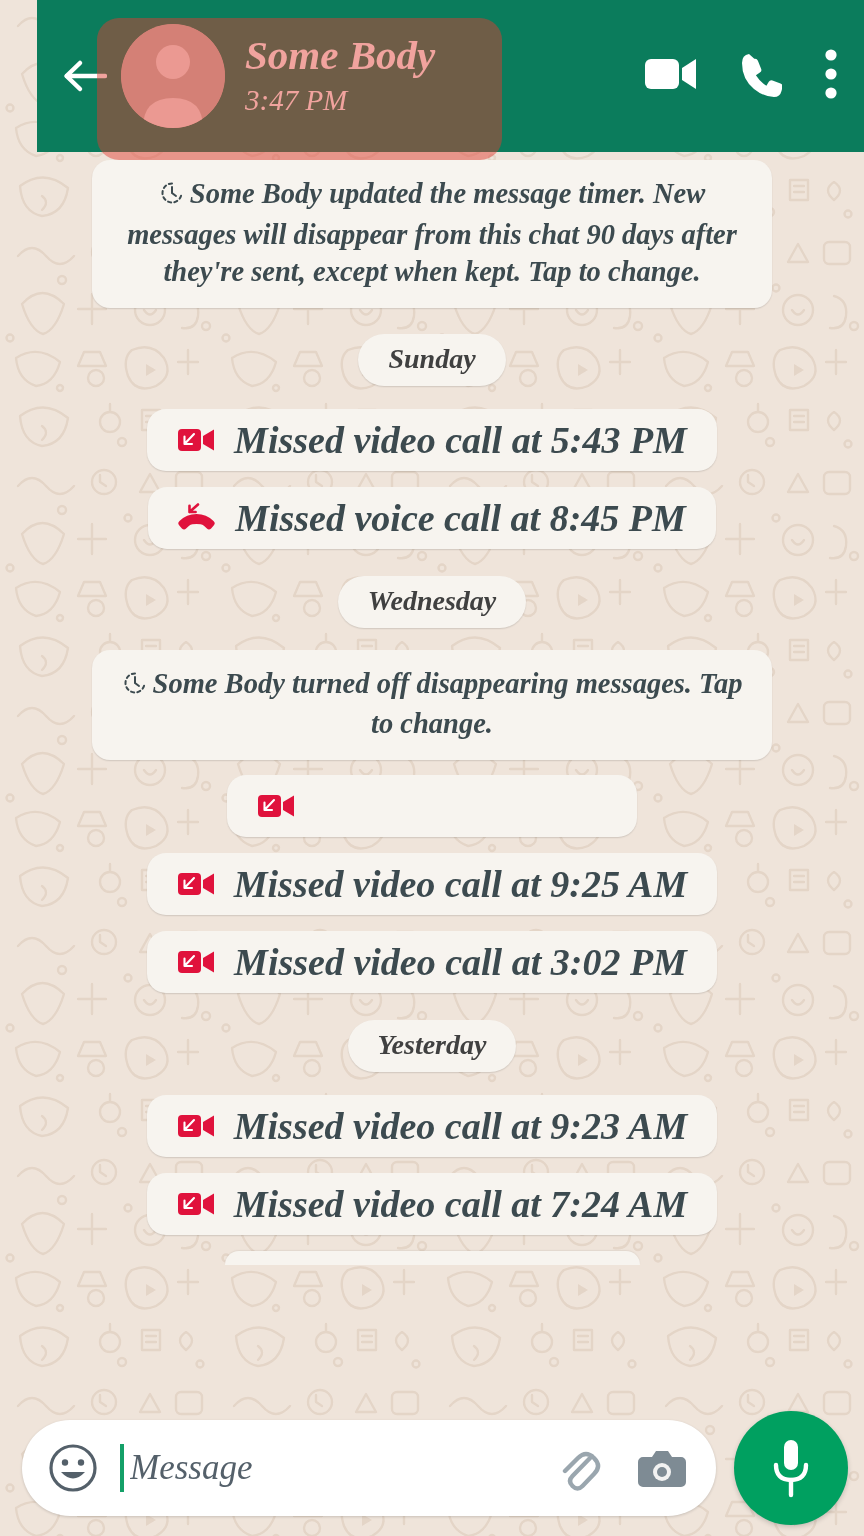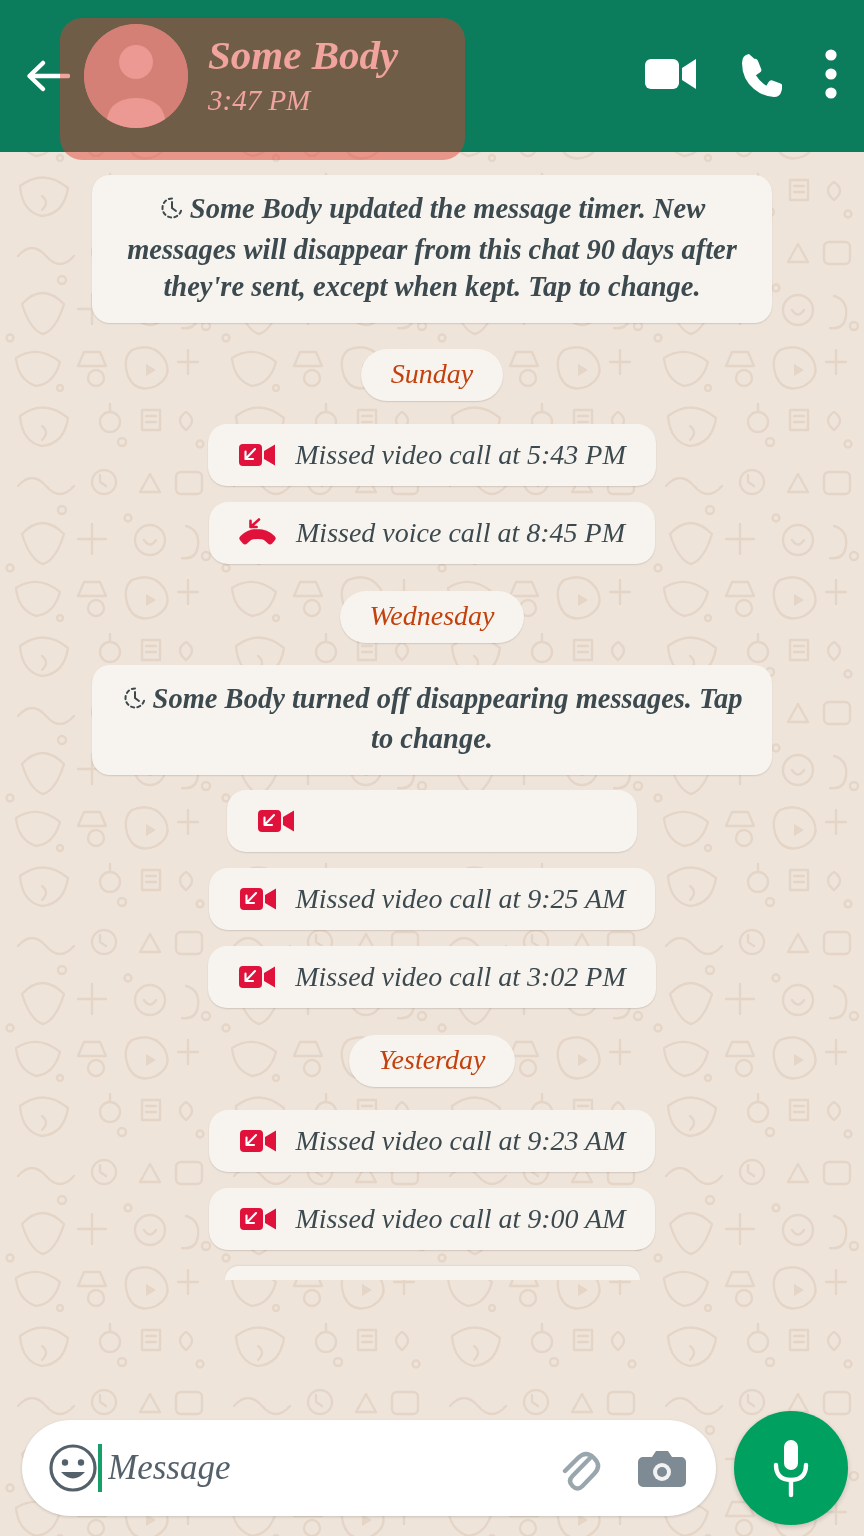--- a/index.html
+++ b/index.html
@@ -38,20 +38,21 @@
   
   #header {
     position: relative;
     height: 152px;
     background: #0B7C5C;
     display: flex;
     align-items: center;
     padding: 0 26px 0 16px;
     flex: 0 0 auto;
     z-index: 5;
+    margin-left: 37px;
   }
 
   .back-btn {
     width: 62px; height: 62px;
     display: flex; align-items: center; justify-content: center;
     flex: 0 0 auto;
   }
   .back-btn svg { width: 46px; height: 40px; }
 
   .avatar {
@@ -116,21 +117,21 @@
     border-radius: 22px;
     z-index: 9;
     pointer-events: none;
   }
 
   
   #conversation {
     position: relative;
     flex: 1 1 auto;
     overflow: hidden;
-    padding: 16px 0 0 0;
+    padding: 1px 0 0 0;
     display: flex;
     flex-direction: column;
     align-items: center;
   }
 
   .sys-bubble {
     background: #F7F4EF;
     border-radius: 18px;
     margin: 7px auto;
     padding: 15px 26px 17px 26px;
@@ -148,24 +149,24 @@
     vertical-align: -3px;
     margin-right: 5px;
   }
   .sys-bubble .timer-ico svg { width: 26px; height: 26px; }
 
   .day-chip {
     background: #F7F4EF;
     border-radius: 26px;
     padding: 9px 30px 11px 30px;
     margin: 19px auto 15px auto;
-    color: #c2410c;
+    color: #404040;
     font-size: 28px;
     font-style: italic;
-    font-weight: normal;
+    font-weight: bold;
     box-shadow: 0 1px 1.5px rgba(0,0,0,0.13);
     display: inline-block;
   }
 
   .call-bubble {
     background: #F7F4EF;
     border-radius: 19px;
     margin: 8px auto;
     padding: 0 30px;
     height: 62px;
@@ -176,23 +177,23 @@
     box-shadow: 0 1px 1.5px rgba(0,0,0,0.13);
   }
   .call-bubble .call-ico {
     flex: 0 0 auto;
     display: flex; align-items: center; justify-content: center;
     width: 38px; height: 38px;
   }
   .call-bubble .call-ico svg { width: 38px; height: 38px; }
   .call-bubble .call-txt {
     color: #3C4A4F;
-    font-size: 28px;
+    font-size: 38px;
     font-style: italic;
-    font-weight: normal;
+    font-weight: bold;
     white-space: nowrap;
   }
 
   
   .clipped-bubble {
     background: #F7F4EF;
     border-radius: 19px 19px 0 0;
     margin: 8px auto 0 auto;
     padding: 0 30px;
     height: 14px;
@@ -223,20 +224,21 @@
     gap: 0;
     box-shadow: 0 1px 3px rgba(0,0,0,0.16);
   }
   .emoji-btn { flex: 0 0 auto; display:flex; align-items:center; }
   .emoji-btn svg { width: 50px; height: 50px; }
 
   .input-wrap {
     flex: 1 1 auto;
     display: flex;
     align-items: center;
+    margin-left: 22px;
     min-width: 0;
   }
   .caret {
     width: 4px;
     height: 48px;
     background: #14A068;
     flex: 0 0 auto;
   }
   .msg-placeholder {
     margin-left: 6px;
@@ -451,21 +453,21 @@
     </div>
 
     <div class="call-bubble">
       <span class="call-ico">
         <svg viewBox="0 0 38 38" aria-hidden="true">
           <rect x="1" y="8" width="23" height="22" rx="4" fill="#E0123C"></rect>
           <path d="M26 15 L37 8.5 L37 29.5 L26 23 Z" fill="#E0123C"></path>
           <path d="M17 13 L7.5 23 M7.5 23 L7.5 15.5 M7.5 23 L15 23" stroke="#FFFFFF" stroke-width="2.1" stroke-linecap="round" stroke-linejoin="round" fill="none"></path>
         </svg>
       </span>
-      <span class="call-txt">Missed video call at 9:00 AM</span>
+      <span class="call-txt">Missed video call at 7:24 AM</span>
     </div>
 
     <div class="clipped-bubble"></div>
   </div>
 
   <div id="composer">
     <div id="input-pill">
       <span class="emoji-btn">
         <svg viewBox="0 0 50 50" aria-hidden="true">
           <circle cx="25" cy="25" r="22" fill="none" stroke="#54606A" stroke-width="3.2"></circle>

